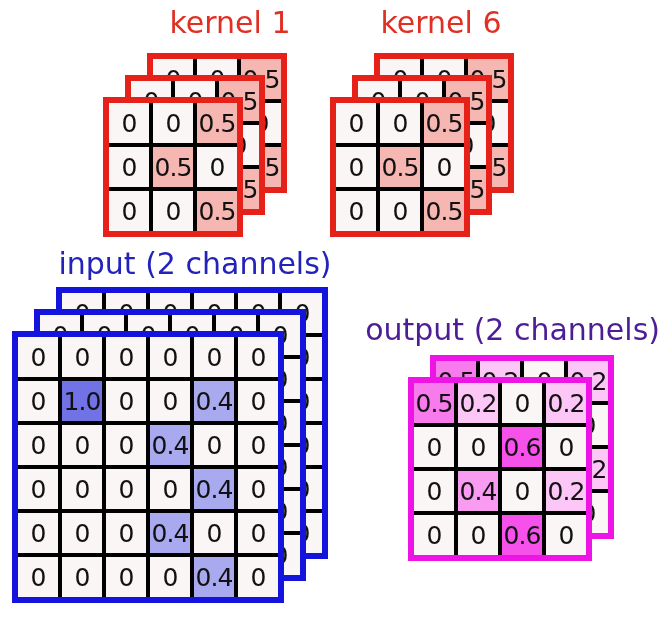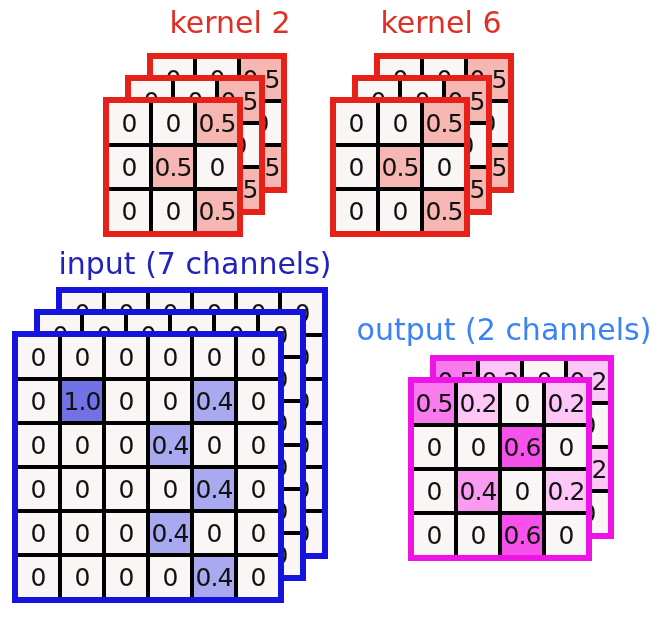--- a/index.html
+++ b/index.html
@@ -51,24 +51,24 @@
   .label-kernel1 { left:120px; top:6px;  width:220px; }
   .label-kernel2 { left:331px; top:6px;  width:220px; }
   .label-input   { left:45px;  top:247px; width:300px; }
   .label-output  { left:348px; top:313px; width:312px; }
 </style>
 </head>
 <body>
 
 <div class="canvas">
 
-  <div class="label label-kernel1" style="color: rgb(224, 48, 36);">kernel 2</div>
+  <div class="label label-kernel1" style="color: rgb(224, 48, 36);">kernel 1</div>
   <div class="label label-kernel2" style="color: rgb(224, 48, 36);">kernel 6</div>
-  <div class="label label-input" style="color: rgb(35, 35, 187);">input (7 channels)</div>
-  <div class="label label-output" style="color: #3b82f6;">output (2 channels)</div>
+  <div class="label label-input" style="color: rgb(35, 35, 187);">input (2 channels)</div>
+  <div class="label label-output" style="color: #4c1d95; text-align: right;">output (2 channels)</div>
 
   <div class="stack stack-kernel1">
     <div class="layer" style="left: 44px; top: 0px; border-color: rgb(229, 33, 26); grid-template-columns: repeat(3, 40px); grid-template-rows: repeat(3, 40px);">
         <div class="cell" style="background: rgb(250, 246, 245); color: rgb(17, 17, 17);">0</div>
         <div class="cell" style="background: rgb(250, 246, 245); color: rgb(17, 17, 17);">0</div>
         <div class="cell" style="background: rgb(246, 183, 178); color: rgb(17, 17, 17);">0.5</div>
         <div class="cell" style="background: rgb(250, 246, 245); color: rgb(17, 17, 17);">0</div>
         <div class="cell" style="background: rgb(246, 183, 178); color: rgb(17, 17, 17);">0.5</div>
         <div class="cell" style="background: rgb(250, 246, 245); color: rgb(17, 17, 17);">0</div>
         <div class="cell" style="background: rgb(250, 246, 245); color: rgb(17, 17, 17);">0</div>

